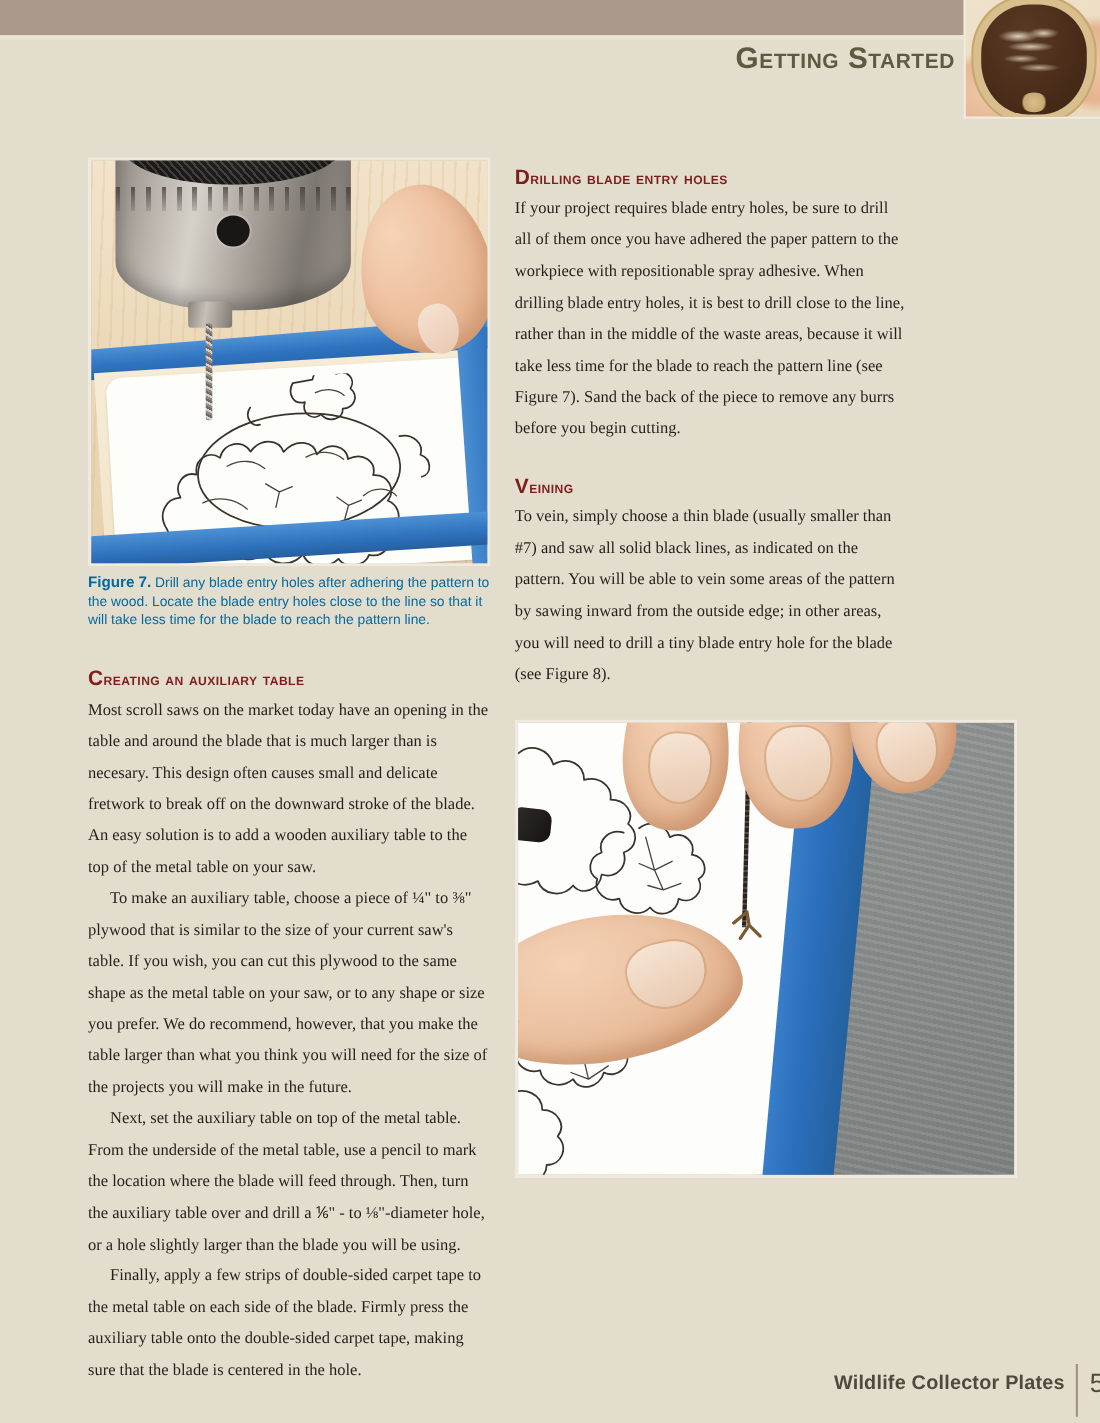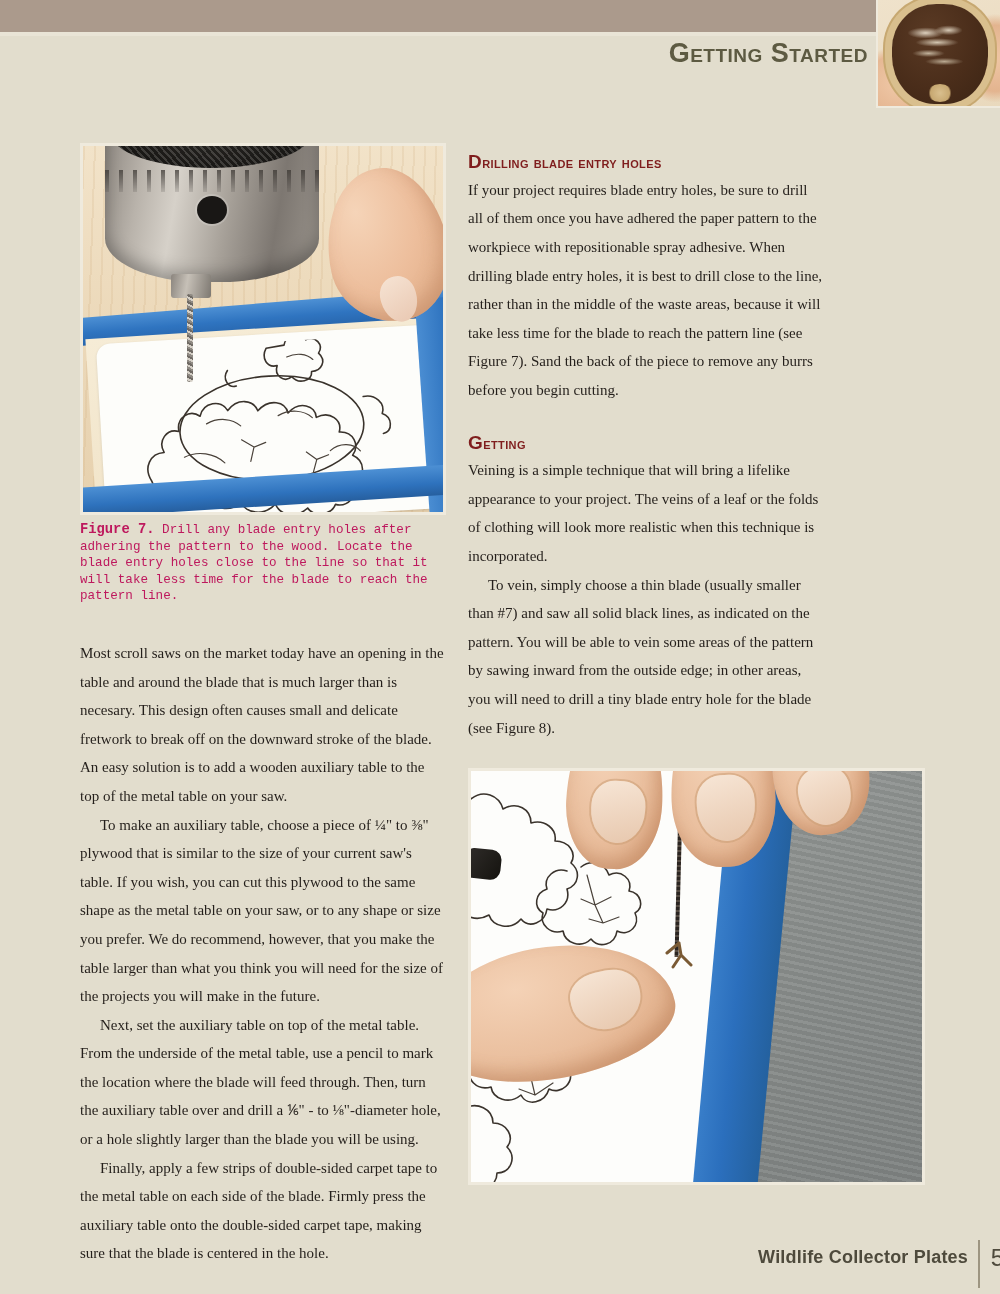--- a/index.html
+++ b/index.html
@@ -138,24 +138,24 @@
 
   
   .figure-img {
     position: relative;
     border: 3px solid #efeadd;
     box-sizing: border-box;
     overflow: hidden;
     background: #cfc6b4;
   }
   .fig-caption {
-    font-family: Liberation Mono, monospace;
+    font-family: Liberation Sans, sans-serif;
     font-size: 12.6px;
     line-height: 16.6px;
-    color: #be185d;
+    color: #0369a1;
     margin-top: 7px;
   }
   .fig-caption b {
     font-weight: bold;
     font-size: 13.8px;
   }
 
   
   #figure7-image { width: 366px; height: 372px; }
   .f7-bench {
@@ -451,34 +451,34 @@
     <div class="f7-hand"></div>
     <div class="f7-nail"></div>
   </div>
 
   <div class="fig-caption">
     <b>Figure 7.</b><span> Drill any blade entry holes after adhering the pattern to the wood. Locate the blade entry holes close to the line so that it will take less time for the blade to reach the pattern line.</span>
   </div>
 
   <div style="height:34px"></div>
 
+  <h2 class="section-head first-cap">Creating an auxiliary table</h2>
 
   <p class="body">Most scroll saws on the market today have an opening in the table and around the blade that is much larger than is necesary. This design often causes small and delicate fretwork to break off on the downward stroke of the blade. An easy solution is to add a wooden auxiliary table to the top of the metal table on your saw.</p>
   <p class="body">To make an auxiliary table, choose a piece of ¼" to ⅜" plywood that is similar to the size of your current saw's table. If you wish, you can cut this plywood to the same shape as the metal table on your saw, or to any shape or size you prefer. We do recommend, however, that you make the table larger than what you think you will need for the size of the projects you will make in the future.</p>
   <p class="body">Next, set the auxiliary table on top of the metal table. From the underside of the metal table, use a pencil to mark the location where the blade will feed through. Then, turn the auxiliary table over and drill a ⅙" - to ⅛"-diameter hole, or a hole slightly larger than the blade you will be using.</p>
   <p class="body">Finally, apply a few strips of double-sided carpet tape to the metal table on each side of the blade. Firmly press the auxiliary table onto the double-sided carpet tape, making sure that the blade is centered in the hole.</p>
 </div>
 
 <div class="col-right">
 
   <h2 class="section-head first-cap">Drilling blade entry holes</h2>
   <p class="body">If your project requires blade entry holes, be sure to drill all of them once you have adhered the paper pattern to the workpiece with repositionable spray adhesive. When drilling blade entry holes, it is best to drill close to the line, rather than in the middle of the waste areas, because it will take less time for the blade to reach the pattern line (see Figure 7). Sand the back of the piece to remove any burrs before you begin cutting.</p>
 
-  <h2 class="section-head first-cap" style="margin-top:26px">Getting</h2>
-  <p class="body">Veining is a simple technique that will bring a lifelike appearance to your project. The veins of a leaf or the folds of clothing will look more realistic when this technique is incorporated.</p>
+  <h2 class="section-head first-cap" style="margin-top:26px">Veining</h2>
   <p class="body">To vein, simply choose a thin blade (usually smaller than #7) and saw all solid black lines, as indicated on the pattern. You will be able to vein some areas of the pattern by sawing inward from the outside edge; in other areas, you will need to drill a tiny blade entry hole for the blade (see Figure 8).</p>
 
   <div style="height:26px"></div>
 
   <div class="figure-img" id="figure8-image">
     <div class="f8-steel"></div>
     <div class="f8-tape"></div>
     <div class="f8-wood-edge"></div>
     <div class="f8-paper"></div>
 

